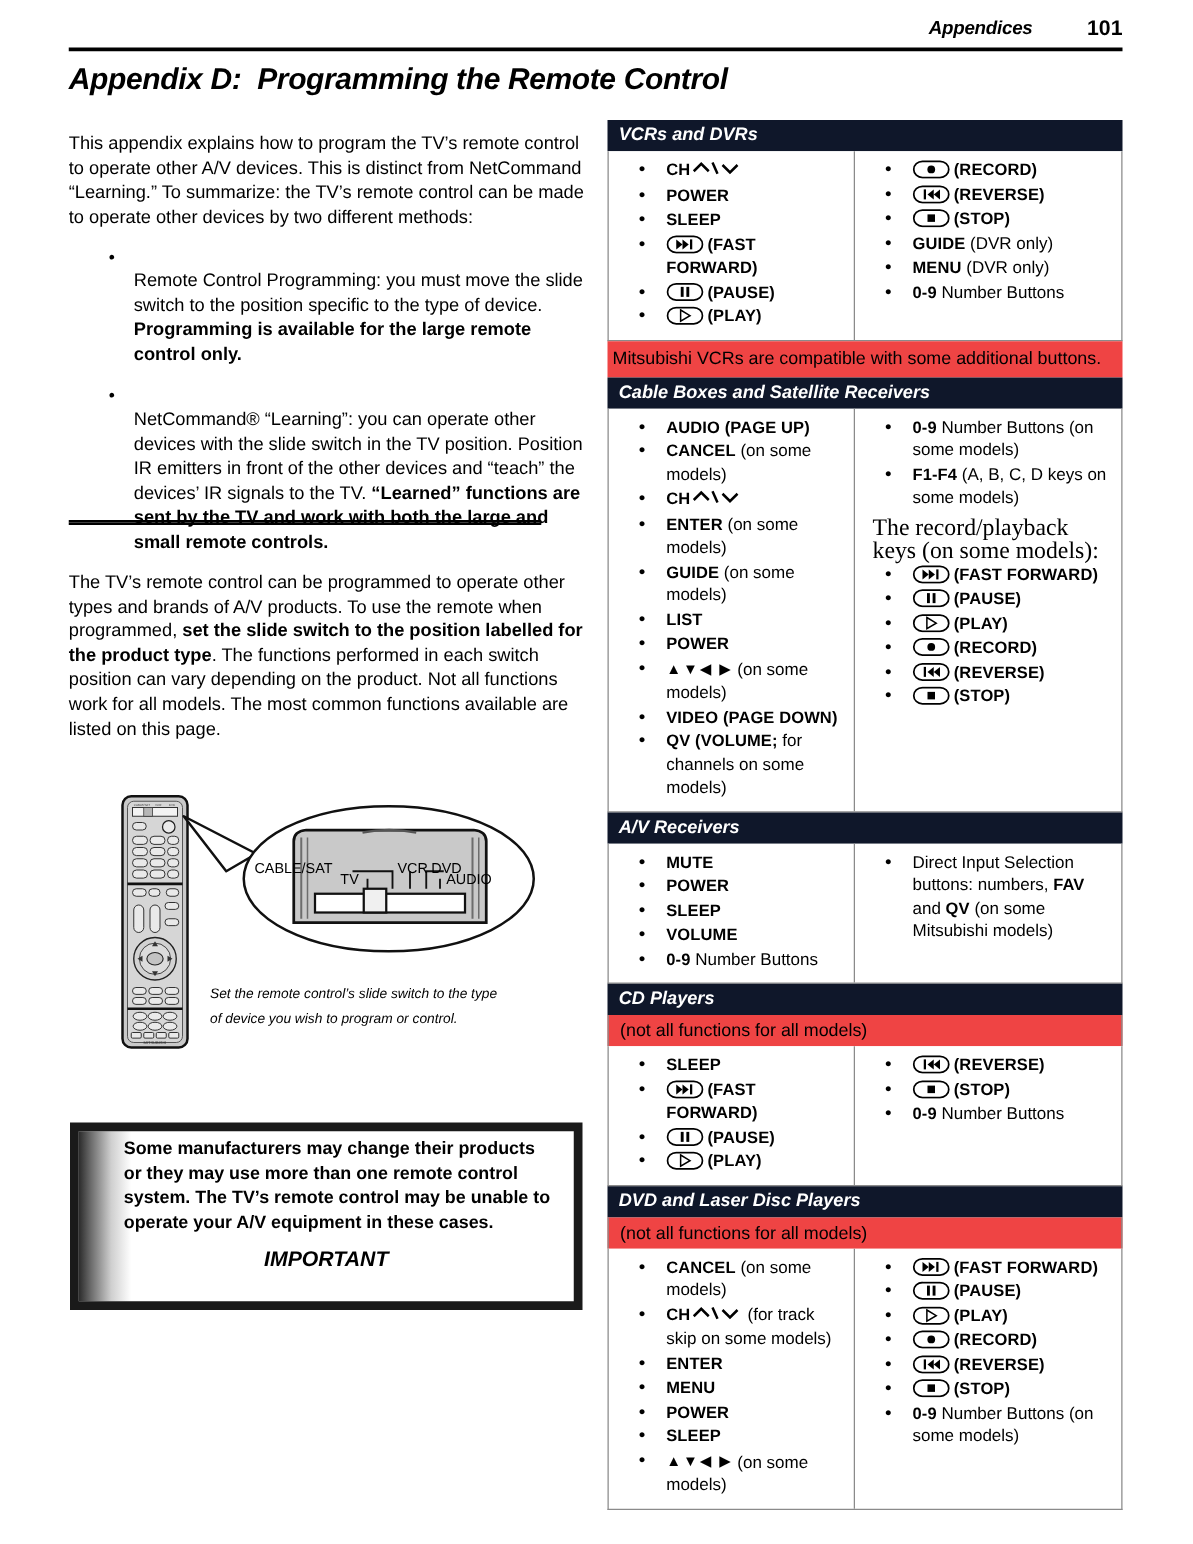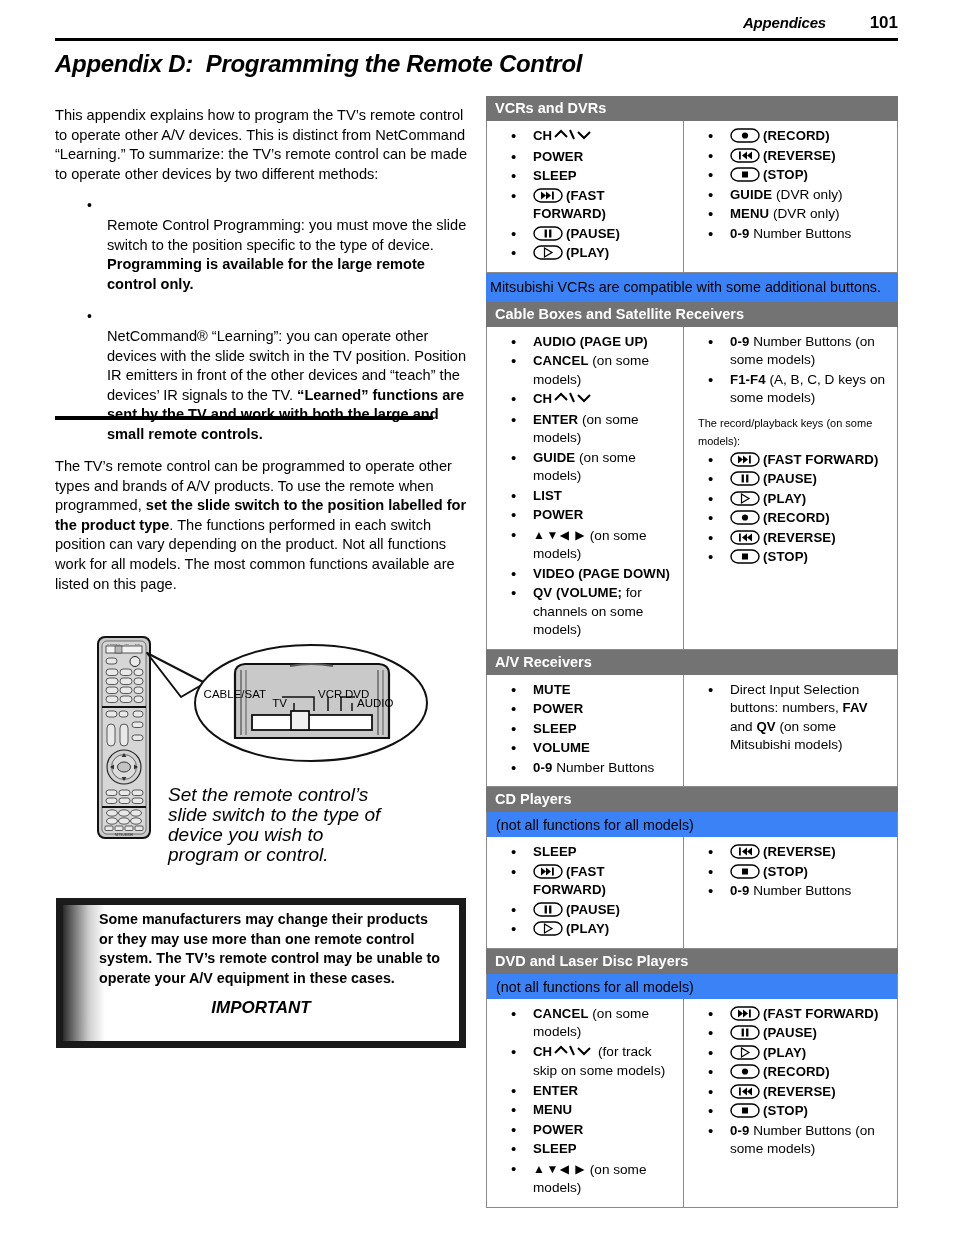--- a/index.html
+++ b/index.html
@@ -126,21 +126,21 @@
     left: 85px;
     top: 625px;
     width: 400px;
     height: 230px;
   }
   #remote-caption {
     position: absolute;
     left: 168px;
     top: 785px;
     width: 230px;
-    font-size: 19px;
+    font-size: 11px;
     font-style: italic;
     line-height: 20px;
     white-space: pre-line;
   }
 
   
   #important-box {
     position: absolute;
     left: 56px;
     top: 898px;
@@ -167,41 +167,42 @@
 
   
   #right-col {
     position: absolute;
     left: 486px;
     top: 96px;
     width: 412px;
   }
   .tbl { width: 412px; margin-bottom: 0; }
   .tbl-head {
-    background: #737373;
+    background: #0f172a;
     color: #ffffff;
     font-size: 14.5px;
     font-weight: bold;
     padding: 3px 0 4px 9px;
     line-height: 18px;
+    font-style: italic;
   }
   .tbl-body {
     border: 1.5px solid #8a8a8a;
     border-top: none;
     display: flex;
     background: #fff;
     box-sizing: border-box;
   }
   .tbl-note {
     border-left: 1.5px solid #8a8a8a;
     border-right: 1.5px solid #8a8a8a;
     font-size: 14.3px;
     line-height: 18px;
     padding: 4px 8px 3px 9px;
-    background: #3b82f6;
+    background: #ef4444;
     box-sizing: border-box;
   }
   .tbl-note.noborder { border: none; padding-left: 4px; }
   .col-l {
     width: 197px;
     border-right: 1.5px solid #8a8a8a;
     padding: 6px 4px 8px 0;
     box-sizing: border-box;
   }
   .col-r {
@@ -220,22 +221,23 @@
   }
   .irow .bdot {
     position: absolute;
     left: 24px;
     top: -1px;
     font-size: 15px;
     line-height: 19px;
   }
   .plain-line {
     padding-left: 14px;
-    font-size: 11px;
+    font-size: 19px;
     line-height: 18.5px;
+    font-family: Liberation Serif, serif;
   }
   .cmd {
     font-weight: bold;
     font-size: 13.2px;
     letter-spacing: 0.1px;
     font-stretch: condensed;
   }
   .cond { font-size: 13.6px; }
 
   

